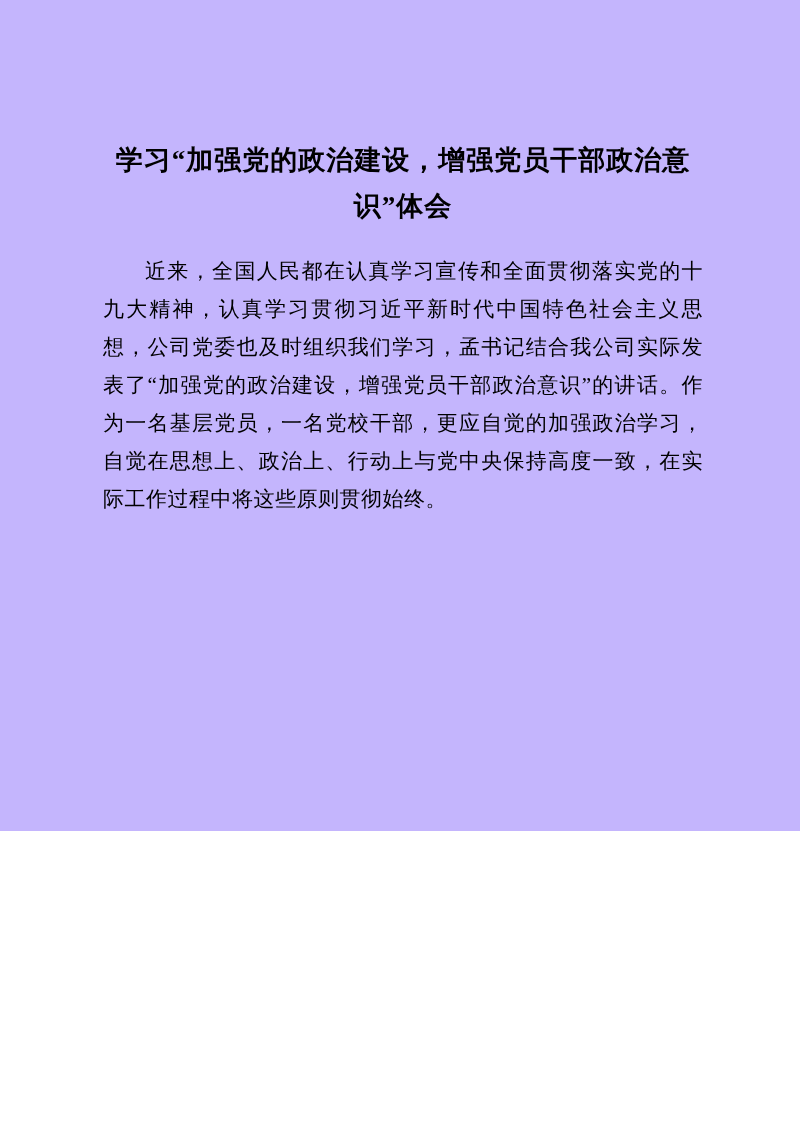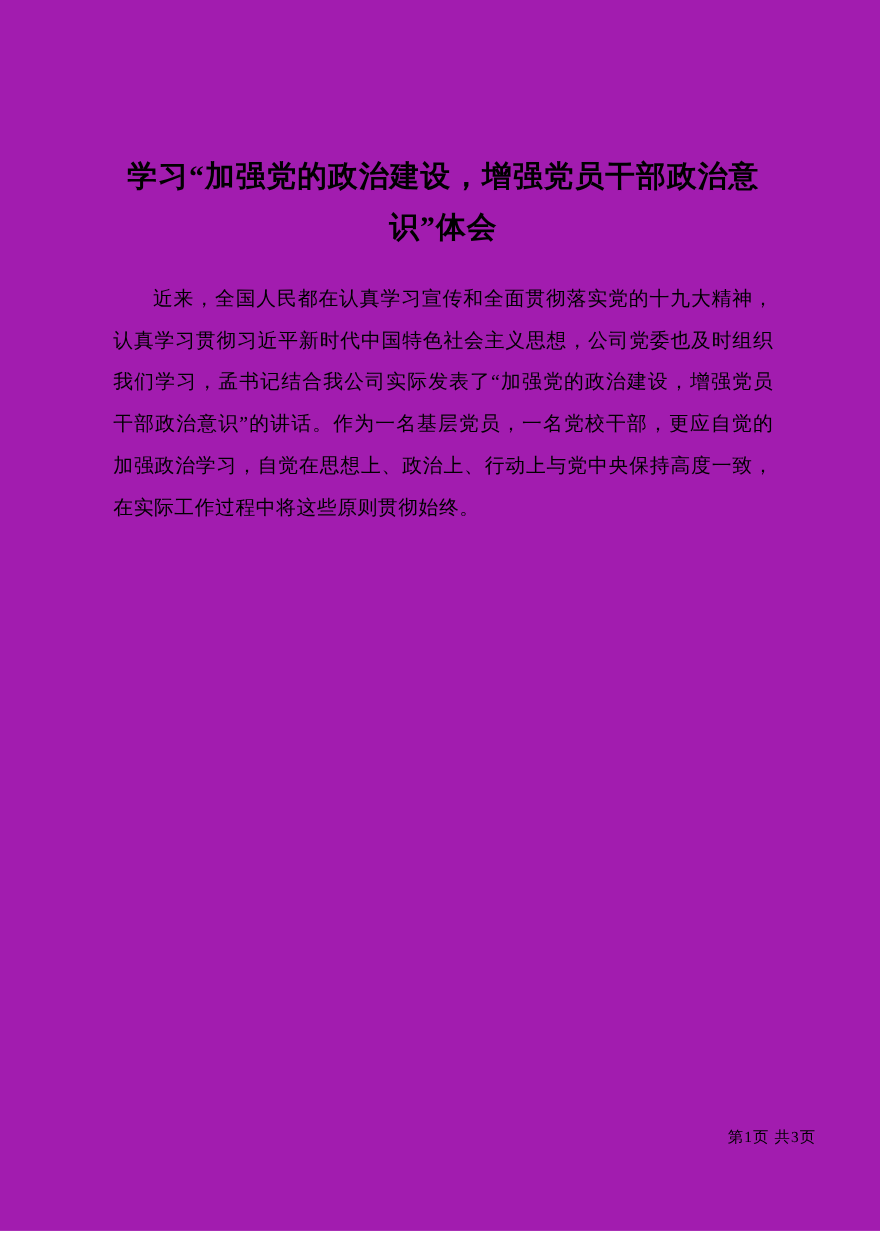--- a/index.html
+++ b/index.html
@@ -4,39 +4,39 @@
   <style>
     * { box-sizing: border-box; }
     html, body {
       margin: 0;
       padding: 0;
       background: #ffffff;
     }
     .page {
       position: relative;
       width: 800px;
-      height: 1119px;
+      height: 831px;
       margin: 0 auto;
-      background: #a21caf;
+      background: #c4b5fd;
       color: #000000;
       font-family: "Liberation Serif", "DejaVu Serif", serif;
       padding: 138px 97px 0 103px;
       overflow: hidden;
     }
     .doc-title {
       margin: 0 0 22px 0;
       font-size: 27px;
       font-weight: bold;
       text-align: center;
       line-height: 1.7;
       letter-spacing: 1px;
     }
     .para {
       margin: 0 0 12px 0;
-      font-size: 18px;
+      font-size: 21px;
       line-height: 38px;
       text-align: justify;
       text-justify: inter-ideograph;
       text-indent: 2em;
       letter-spacing: 0.5px;
       word-break: break-all;
     }
     .footer {
       position: absolute;
       left: 0;
@@ -51,16 +51,13 @@
 </head>
 <body>
 
 <div class="page">
   <h1 class="doc-title">学习“加强党的政治建设，增强党员干部政治意识”体会</h1>
 
   <p class="para">近来，全国人民都在认真学习宣传和全面贯彻落实党的十九大精神，认真学习贯彻习近平新时代中国特色社会主义思想，公司党委也及时组织我们学习，孟书记结合我公司实际发表了“加强党的政治建设，增强党员干部政治意识”的讲话。作为一名基层党员，一名党校干部，更应自觉的加强政治学习，自觉在思想上、政治上、行动上与党中央保持高度一致，在实际工作过程中将这些原则贯彻始终。</p>
 
 
 
-  <div class="footer">
-    <span>第1页 共3页</span>
-  </div>
 </div>
 
 </body></html>

